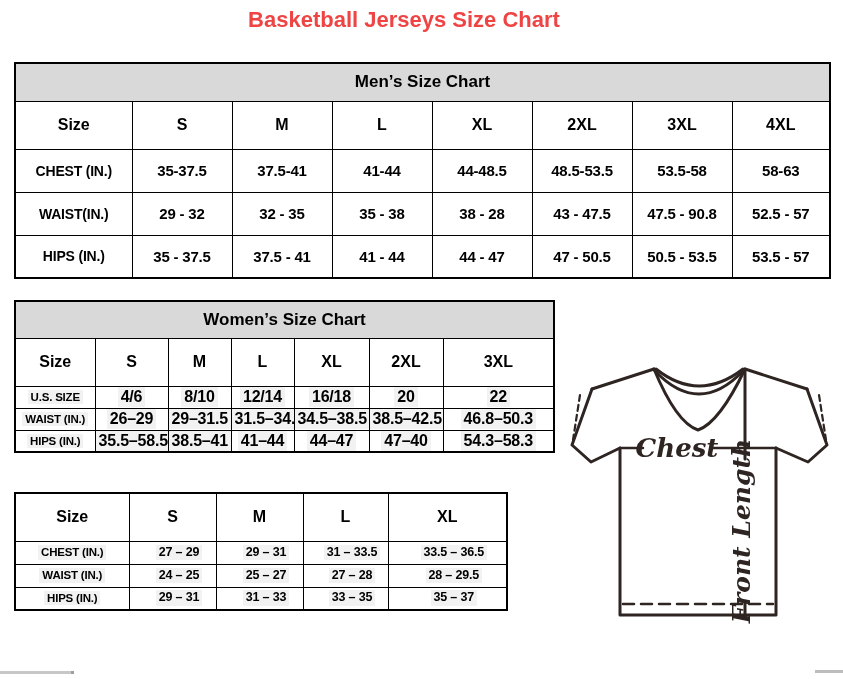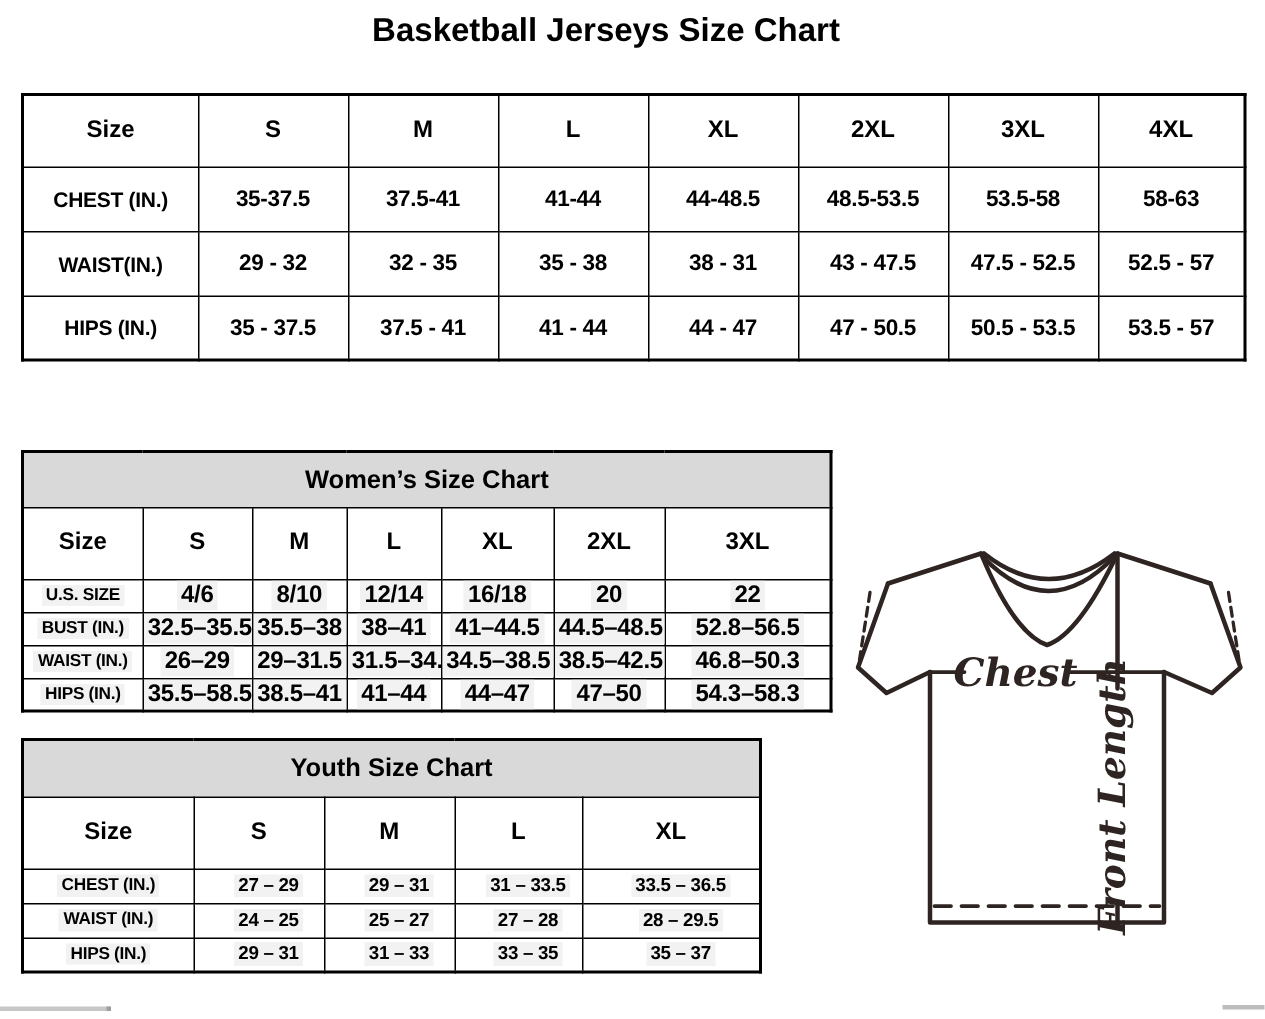--- a/index.html
+++ b/index.html
@@ -2,21 +2,21 @@
 <html><head>
 <meta charset="utf-8">
 <style>
   html,body{margin:0;padding:0;}
   body{
     width:843px;height:679px;position:relative;background:#ffffff;
     font-family:"Liberation Sans",sans-serif;overflow:hidden;
   }
   .page-title{
     position:absolute;top:7px;left:0;width:808px;text-align:center;
-    font-size:22px;font-weight:bold;color:#000000;
+    font-size:22px;font-weight:bold;color:#ef4444;
   }
   table.sizechart{
     position:absolute;border-collapse:collapse;table-layout:fixed;
     border:2px solid #000;background:#fff;
   }
   table.sizechart th,table.sizechart td{
     border:1px solid #000;text-align:center;vertical-align:middle;
     color:#000;padding:0;white-space:nowrap;overflow:hidden;
   }
   tr.title-row th{
@@ -75,20 +75,23 @@
       <col style="width: 117px;">
       <col style="width: 100px;">
       <col style="width: 100px;">
       <col style="width: 100px;">
       <col style="width: 100px;">
       <col style="width: 100px;">
       <col style="width: 100px;">
       <col style="width: 98px;">
     </colgroup>
     <tbody>
+      <tr class="title-row">
+        <th colspan="8">Men’s Size Chart</th>
+      </tr>
       <tr class="cols-row">
         <th>Size</th>
         <th>S</th>
         <th>M</th>
         <th>L</th>
         <th>XL</th>
         <th>2XL</th>
         <th>3XL</th>
         <th>4XL</th>
       </tr>
@@ -100,23 +103,23 @@
         <td><span class="v">44-48.5</span></td>
         <td><span class="v">48.5-53.5</span></td>
         <td><span class="v">53.5-58</span></td>
         <td><span class="v">58-63</span></td>
       </tr>
       <tr class="data-row">
         <th class="rowlabel"><span class="v">WAIST(IN.)</span></th>
         <td><span class="v">29 - 32</span></td>
         <td><span class="v">32 - 35</span></td>
         <td><span class="v">35 - 38</span></td>
-        <td><span class="v">38 - 31</span></td>
+        <td><span class="v">38 - 28</span></td>
         <td><span class="v">43 - 47.5</span></td>
-        <td><span class="v">47.5 - 52.5</span></td>
+        <td><span class="v">47.5 - 90.8</span></td>
         <td><span class="v">52.5 - 57</span></td>
       </tr>
       <tr class="data-row">
         <th class="rowlabel"><span class="v">HIPS (IN.)</span></th>
         <td><span class="v">35 - 37.5</span></td>
         <td><span class="v">37.5 - 41</span></td>
         <td><span class="v">41 - 44</span></td>
         <td><span class="v">44 - 47</span></td>
         <td><span class="v">47 - 50.5</span></td>
         <td><span class="v">50.5 - 53.5</span></td>
@@ -151,61 +154,49 @@
       <tr class="data-row">
         <th class="rowlabel"><span class="v">U.S. SIZE</span></th>
         <td><span class="v">4/6</span></td>
         <td><span class="v">8/10</span></td>
         <td><span class="v">12/14</span></td>
         <td><span class="v">16/18</span></td>
         <td><span class="v">20</span></td>
         <td><span class="v">22</span></td>
       </tr>
       <tr class="data-row">
-        <th class="rowlabel"><span class="v">BUST (IN.)</span></th>
-        <td><span class="v">32.5–35.5</span></td>
-        <td><span class="v">35.5–38</span></td>
-        <td><span class="v">38–41</span></td>
-        <td><span class="v">41–44.5</span></td>
-        <td><span class="v">44.5–48.5</span></td>
-        <td><span class="v">52.8–56.5</span></td>
-      </tr>
-      <tr class="data-row">
         <th class="rowlabel"><span class="v">WAIST (IN.)</span></th>
         <td><span class="v">26–29</span></td>
         <td><span class="v">29–31.5</span></td>
         <td><span class="v">31.5–34.5</span></td>
         <td><span class="v">34.5–38.5</span></td>
         <td><span class="v">38.5–42.5</span></td>
         <td><span class="v">46.8–50.3</span></td>
       </tr>
       <tr class="data-row">
         <th class="rowlabel"><span class="v">HIPS (IN.)</span></th>
         <td><span class="v">35.5–58.5</span></td>
         <td><span class="v">38.5–41</span></td>
         <td><span class="v">41–44</span></td>
         <td><span class="v">44–47</span></td>
-        <td><span class="v">47–50</span></td>
+        <td><span class="v">47–40</span></td>
         <td><span class="v">54.3–58.3</span></td>
       </tr>
     </tbody>
   </table>
 
 <table class="sizechart youth">
     <colgroup>
       <col style="width: 114px;">
       <col style="width: 87px;">
       <col style="width: 87px;">
       <col style="width: 85px;">
       <col style="width: 119px;">
     </colgroup>
     <tbody>
-      <tr class="title-row">
-        <th colspan="5">Youth Size Chart</th>
-      </tr>
       <tr class="cols-row">
         <th>Size</th>
         <th>S</th>
         <th>M</th>
         <th>L</th>
         <th>XL</th>
       </tr>
       <tr class="data-row">
         <th class="rowlabel"><span class="v">CHEST (IN.)</span></th>
         <td><span class="v">27 – 29</span></td>

